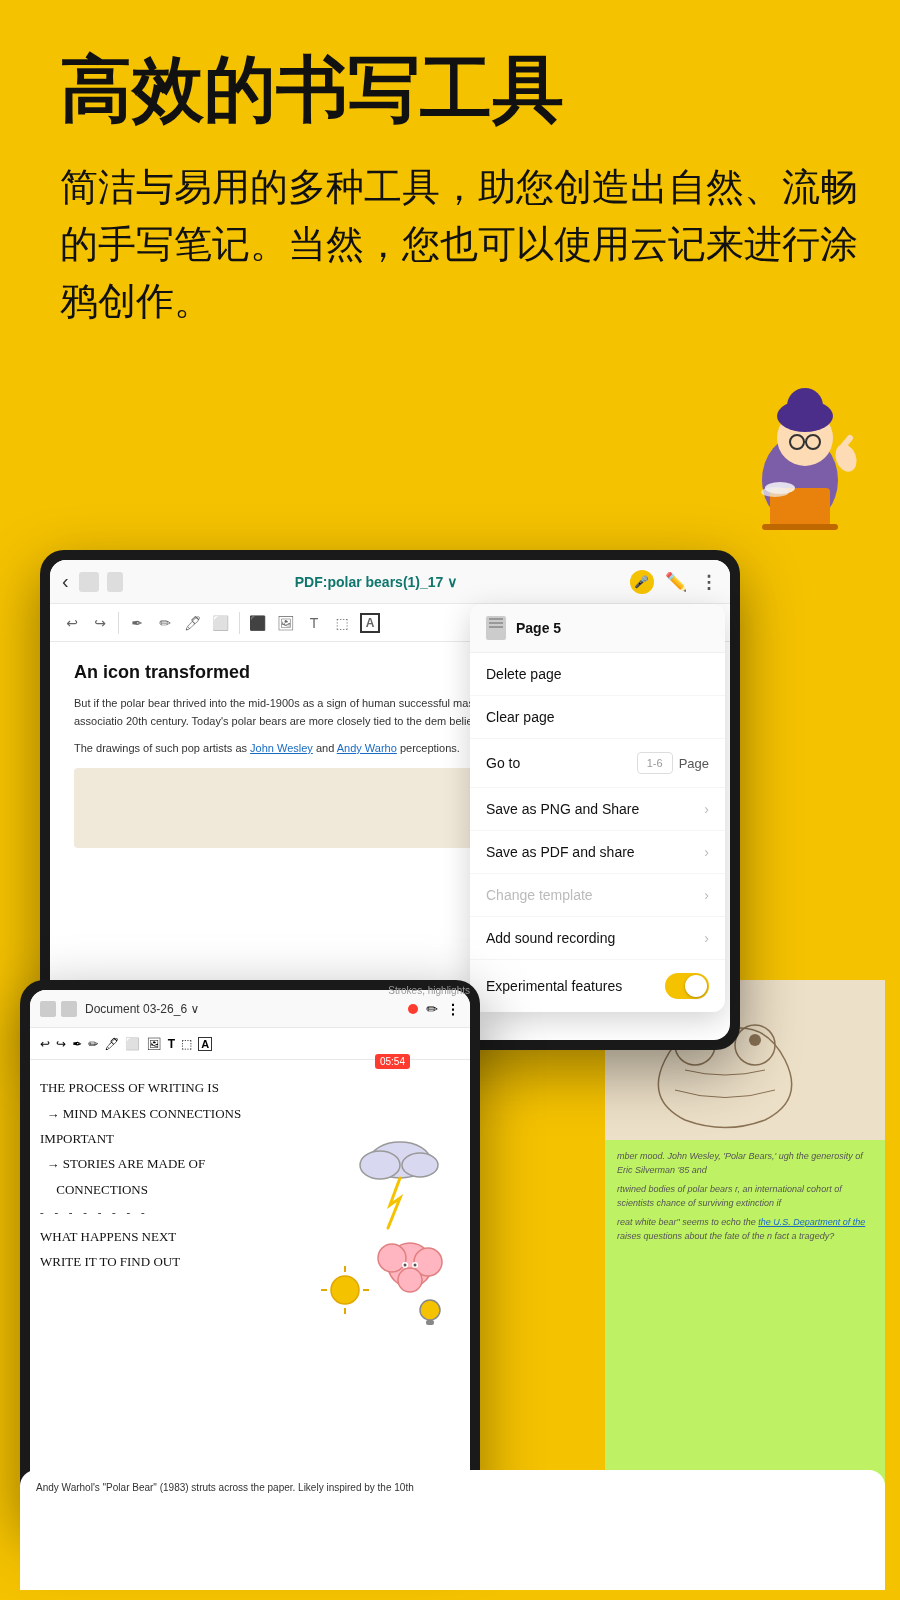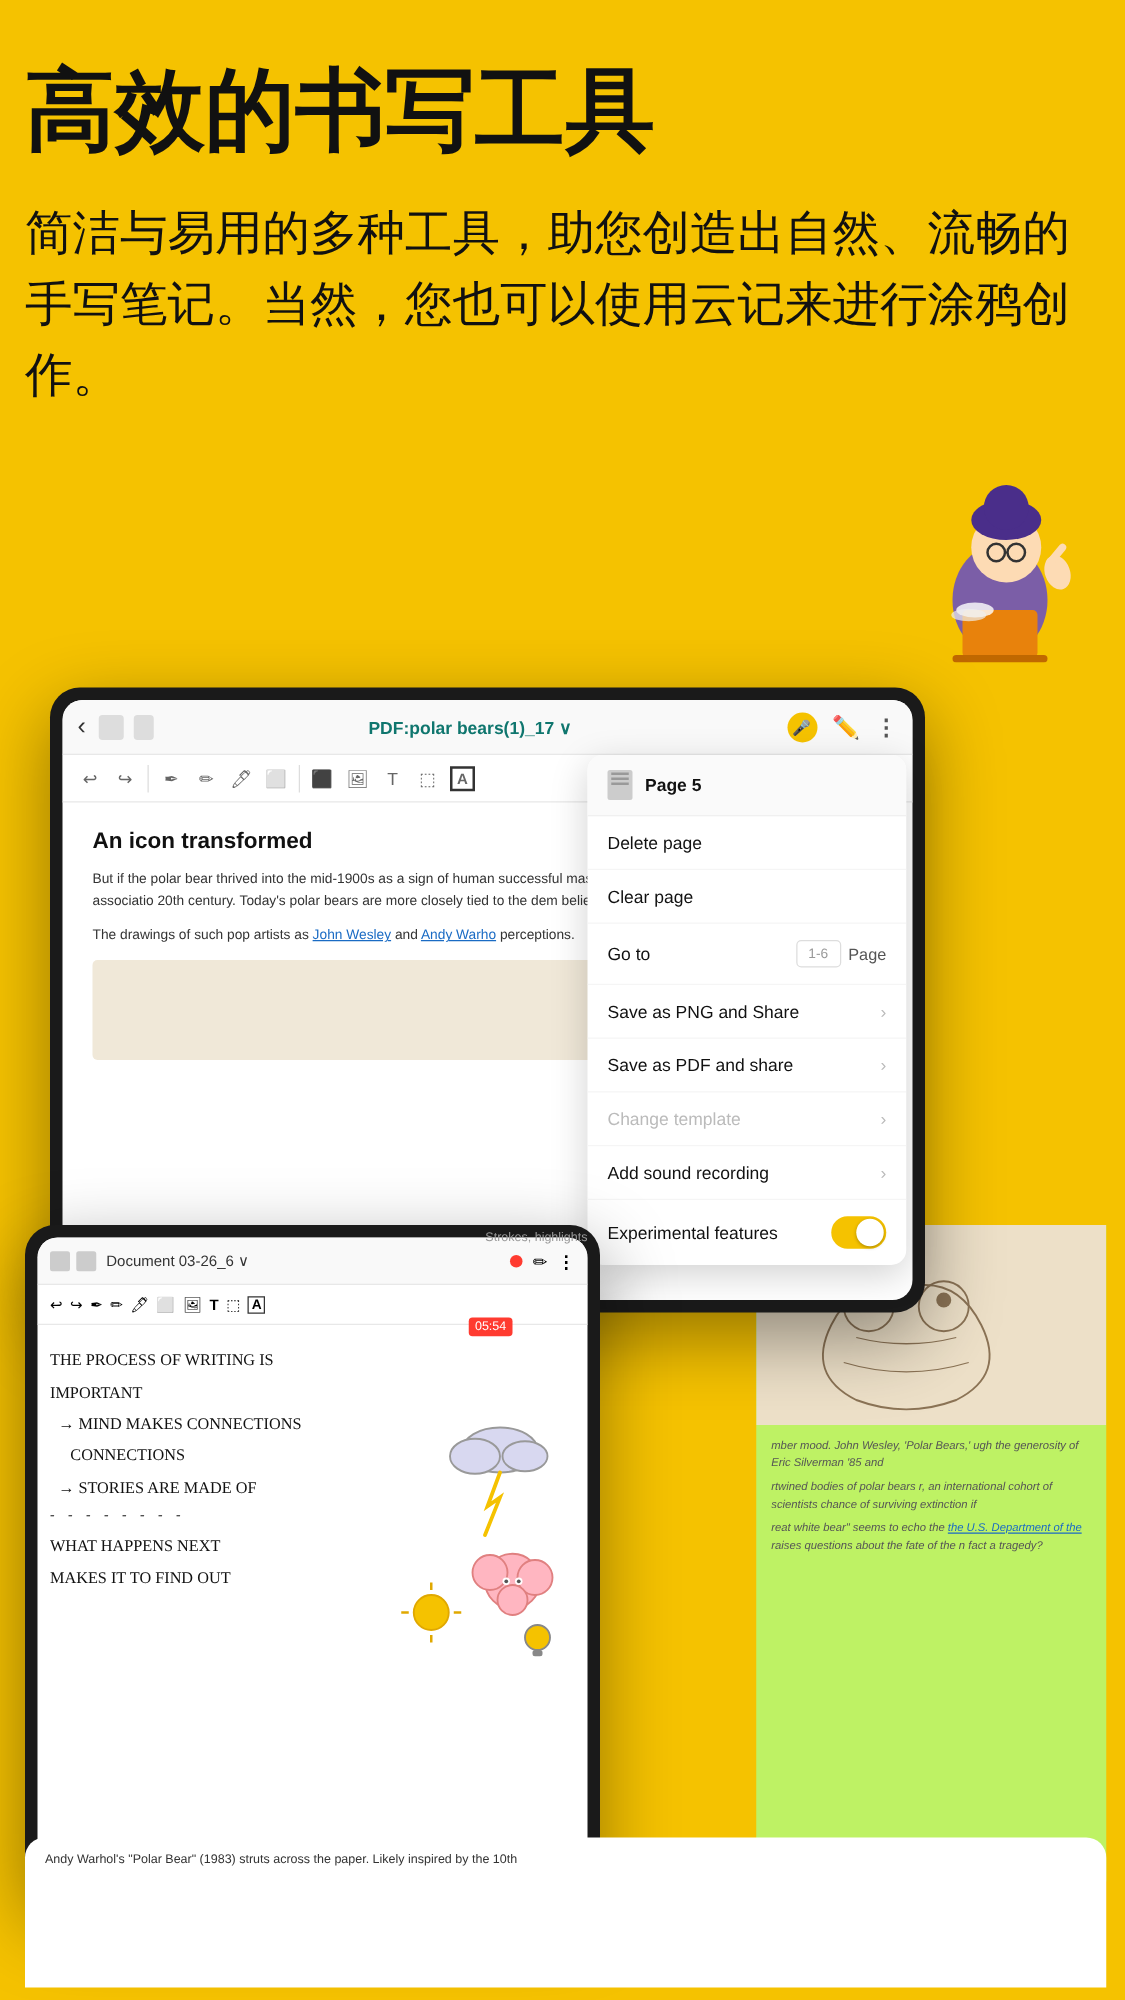--- a/index.html
+++ b/index.html
@@ -6,21 +6,21 @@
     body {
       width: 900px;
       min-height: 1600px;
       background: #F5C200;
       font-family: -apple-system, 'PingFang SC', 'Helvetica Neue', Arial, sans-serif;
       overflow-x: hidden;
     }
 
     
     .header {
-      padding: 50px 40px 20px 20px;
+      padding: 50px 40px 20px 60px;
     }
     .main-title {
       font-size: 72px;
       font-weight: 900;
       color: #111;
       line-height: 1.1;
       margin-bottom: 30px;
     }
     .sub-title {
       font-size: 38px;
@@ -604,27 +604,27 @@
         <span style="font-size:12px;">⬚</span>
         <span style="font-size:11px;font-weight:700;border:1.5px solid #333;padding:0 2px;">A</span>
         <span class="strokes-label">Strokes, highlights</span>
       </div>
 
       <div class="handwriting-area">
         <div class="timer-badge">05:54</div>
 
         <div class="handwriting-text">
           <div class="handwriting-line">THE PROCESS OF WRITING IS</div>
+          <div class="handwriting-line">&nbsp;&nbsp;→ MIND MAKES CONNECTIONS</div>
           <div class="handwriting-line">IMPORTANT</div>
-          <div class="handwriting-line">&nbsp;&nbsp;→ MIND MAKES CONNECTIONS</div>
+          <div class="handwriting-line">&nbsp;&nbsp;→ STORIES ARE MADE OF</div>
           <div class="handwriting-line">&nbsp;&nbsp;&nbsp;&nbsp;&nbsp;CONNECTIONS</div>
-          <div class="handwriting-line">&nbsp;&nbsp;→ STORIES ARE MADE OF</div>
           <div class="handwriting-line" style="font-size:11px;letter-spacing:4px;">- - - - - - - -</div>
           <div class="handwriting-line">WHAT HAPPENS NEXT</div>
-          <div class="handwriting-line">MAKES IT TO FIND OUT</div>
+          <div class="handwriting-line">WRITE IT TO FIND OUT</div>
         </div>
 
         <div class="handwriting-doodles">
           <svg width="140" height="280" viewBox="0 0 140 280" xmlns="http://www.w3.org/2000/svg">
 
             <ellipse cx="80" cy="90" rx="30" ry="18" fill="#d8d8f0" stroke="#999" stroke-width="1.5"></ellipse>
             <ellipse cx="60" cy="95" rx="20" ry="14" fill="#d8d8f0" stroke="#999" stroke-width="1.5"></ellipse>
             <ellipse cx="100" cy="95" rx="18" ry="12" fill="#d8d8f0" stroke="#999" stroke-width="1.5"></ellipse>
 
             <path d="M80 108 L70 135 L80 128 L68 158" stroke="#F5C200" stroke-width="3" fill="none" stroke-linecap="round"></path>

